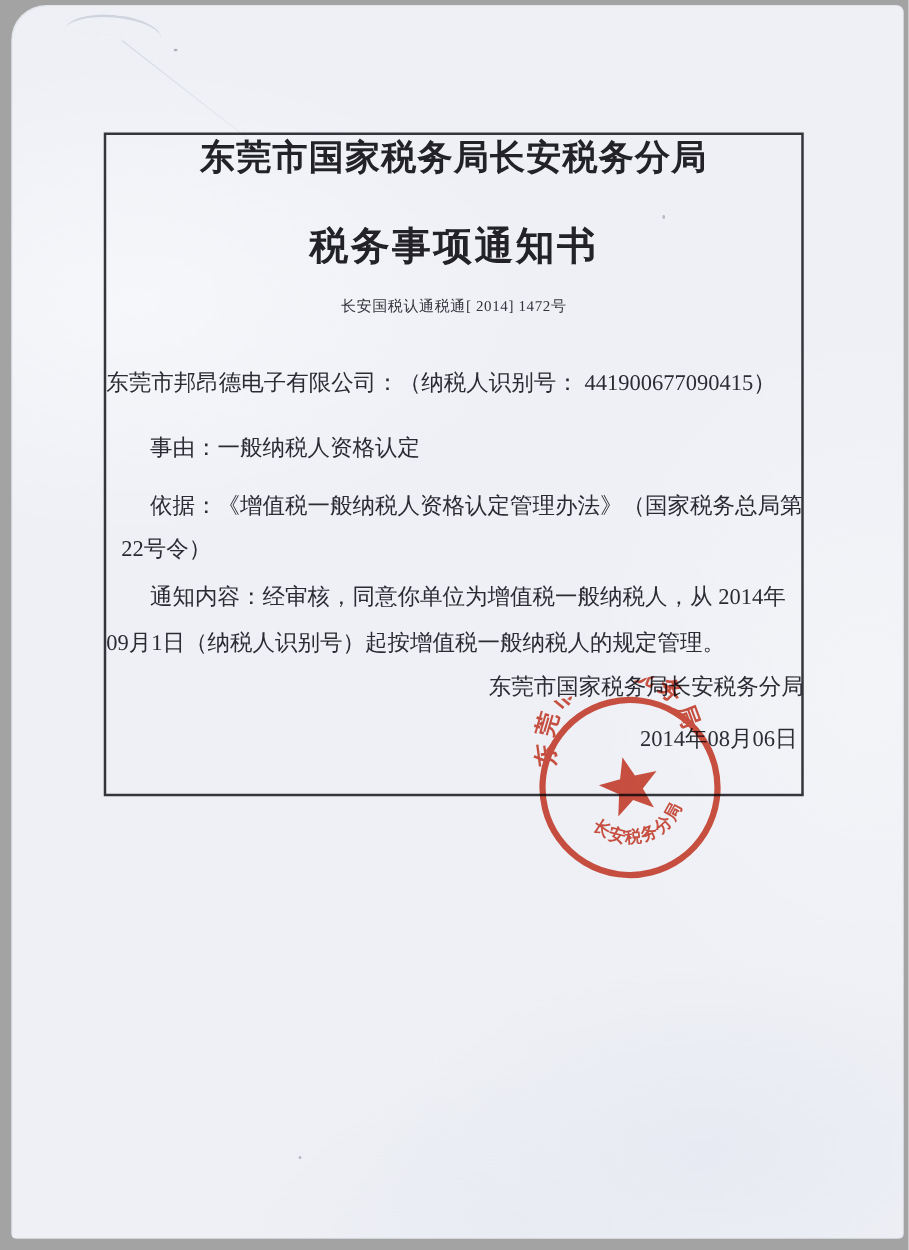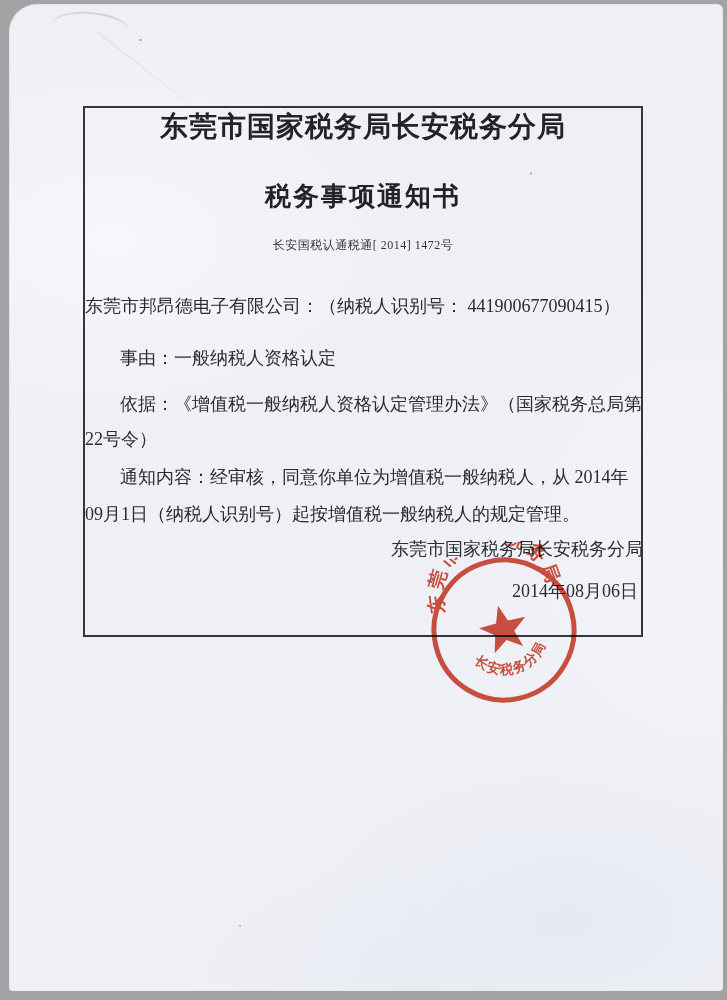--- a/index.html
+++ b/index.html
@@ -46,26 +46,26 @@
     position: absolute; left: 83px; top: 106px;
     width: 556px; height: 527px;
     border: 2px solid #35353c;
   }
   .ln {
     position: absolute; white-space: nowrap;
     color: #2b2b33; font-size: 18px; line-height: 20px;
   }
   .center { left: 0; width: 100%; text-align: center; }
   .issuer-title { top: 3px;  font-size: 28px; line-height: 32px; font-weight: bold; letter-spacing: 1px; color: #222228; }
-  .doc-title    { top: 73px; font-size: 26px; line-height: 32px; font-weight: bold; letter-spacing: 2px; color: #222228; }
+  .doc-title    { top: 73px; font-size: 31px; line-height: 32px; font-weight: bold; letter-spacing: 2px; color: #222228; }
   .doc-number   { top: 127px; font-size: 12px; letter-spacing: 0.5px; color: #34343c; }
   .recipient    { top: 188px; left: 0; }
   .subject      { top: 240px; left: 35px; }
   .basis1       { top: 286px; left: 35px; text-align: right; }
-  .basis2       { top: 321px; left: 0; }
+  .basis2       { top: 321px; left: 12px; }
   .notice1      { top: 359px; left: 35px; text-align: center; }
   .notice2      { top: 396px; left: 0; }
   .signature    { top: 431px; right: -2px; }
   .issue-date   { top: 473px; right: 3px; }
 
   
   .seal {
     position: absolute; left: 422px; top: 548px; width: 164px; height: 164px;
     transform: rotate(-14deg);
     opacity: 0.88;

